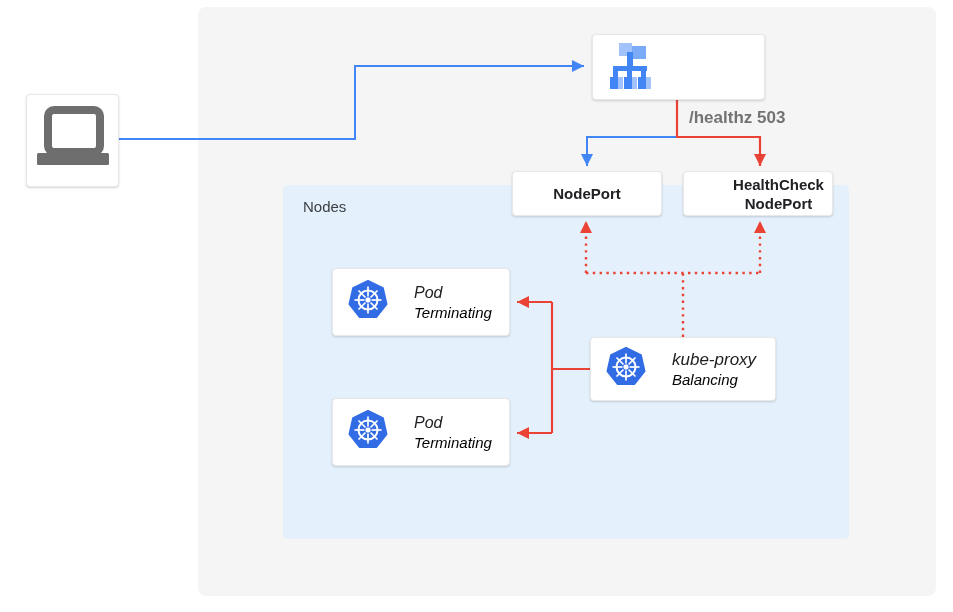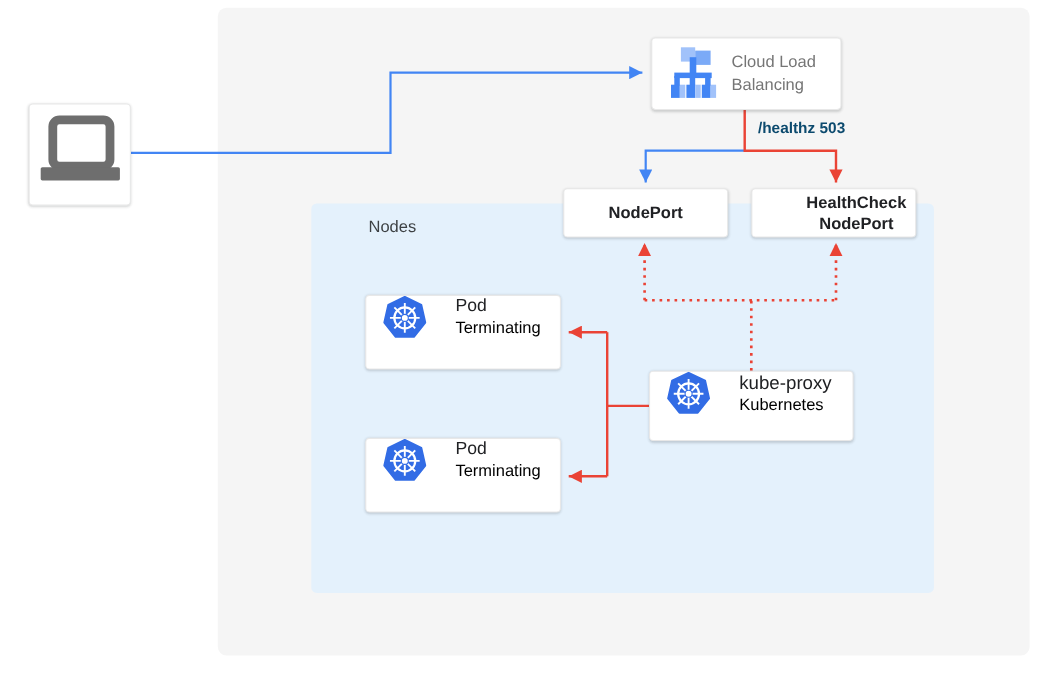--- a/index.html
+++ b/index.html
@@ -15,21 +15,21 @@
   .stage{position:absolute;inset:0;}
   .canvas{
     position:absolute;left:198px;top:7px;width:738px;height:589px;
     background:var(--canvas-bg);border-radius:8px;
   }
   .nodes-container{
     position:absolute;left:283px;top:185px;width:566px;height:354px;
     background:var(--nodes-bg);border-radius:5px;
   }
   .nodes-label{
-    position:absolute;left:303px;top:198px;font-size:15px;color:#3c4043;margin-left:32px;
+    position:absolute;left:303px;top:198px;font-size:15px;color:#3c4043;
   }
   svg.connectors{
     position:absolute;left:0;top:0;width:953px;height:612px;
     pointer-events:none;
   }
   .edge-blue{stroke:var(--blue);stroke-width:2;fill:none;}
   .edge-red{stroke:var(--red);stroke-width:2.2;fill:none;}
   .edge-red.dotted{stroke-width:2.4;stroke-dasharray:2.4 4.4;}
   .mk-blue{fill:var(--blue);}
   .mk-red{fill:var(--red);}
@@ -44,23 +44,23 @@
   .clb-icon{margin-left:12px;flex:0 0 auto;}
   .clb-text{margin-left:10px;font-size:15px;line-height:21px;color:#757575;}
   .port-card{
     width:150px;height:45px;display:flex;flex-direction:column;
     align-items:center;justify-content:center;text-align:center;
   }
   .nodeport-card{left:512px;top:171px;}
   .hc-card{left:683px;top:171px;padding-left:41px;}
   .port-card .bold{font-weight:700;font-size:15px;line-height:19px;color:#202124;}
   .healthz-label{
-    position:absolute;left:689px;top:108px;font-size:14px;font-weight:700;color:#0c4a6e;
-  }
-  .entity-card{display:flex;}
+    position:absolute;left:689px;top:108px;font-size:17px;font-weight:700;color:#737373;
+  }
+  .entity-card{display:flex;align-items:center;font-style:italic;}
   .pod-card{left:332px;width:178px;height:68px;}
   .pod-card-1{top:268px;}
   .pod-card-2{top:398px;}
   .kp-card{left:590px;top:337px;width:186px;height:64px;}
   .k8s-icon{margin-left:15px;flex:0 0 auto;}
   .entity-text{margin-left:26px;}
   .kp-card .entity-text{}
   .entity-title{font-size:16px;line-height:20px;color:#202124;}
   .kp-card .entity-title{font-size:17px;line-height:21px;}
   .entity-sub{font-size:15px;line-height:19px;color:#000000;}
@@ -122,24 +122,20 @@
         <rect x="22" y="29" width="5" height="9" fill="#4285f4"></rect>
         <rect x="36" y="29" width="5" height="9" fill="#4285f4"></rect>
         <rect x="5" y="37" width="8" height="12" fill="#4285f4"></rect>
         <rect x="13" y="37" width="5" height="12" fill="#a1c2fa"></rect>
         <rect x="19" y="37" width="8" height="12" fill="#4285f4"></rect>
         <rect x="27" y="37" width="5" height="12" fill="#a1c2fa"></rect>
         <rect x="33" y="37" width="8" height="12" fill="#4285f4"></rect>
         <rect x="41" y="37" width="5" height="12" fill="#a1c2fa"></rect>
       </svg>
     </span>
-    <div class="clb-text">
-      <div>Cloud Load</div>
-      <div>Balancing</div>
-    </div>
   </div>
 
   <div class="healthz-label">/healthz 503</div>
 
   <div class="card port-card nodeport-card">
     <div class="bold">NodePort</div>
   </div>
 
   <div class="card port-card hc-card">
     <div class="bold">HealthCheck</div>
@@ -195,17 +191,17 @@
           <line x1="6.5" y1="20" x2="33.5" y2="20"></line>
           <line x1="10.5" y1="10.5" x2="29.5" y2="29.5"></line>
           <line x1="29.5" y1="10.5" x2="10.5" y2="29.5"></line>
         </g>
         <circle cx="20" cy="20" r="9.5" fill="none" stroke="#ffffff" stroke-width="2"></circle>
         <circle cx="20" cy="20" r="3.2" fill="#ffffff" stroke="#326ce5" stroke-width="1"></circle>
       </svg>
     </span>
     <div class="entity-text">
       <div class="entity-title">kube-proxy</div>
-      <div class="entity-sub">Kubernetes</div>
+      <div class="entity-sub">Balancing</div>
     </div>
   </div>
 
 </div>
 
 </body></html>

